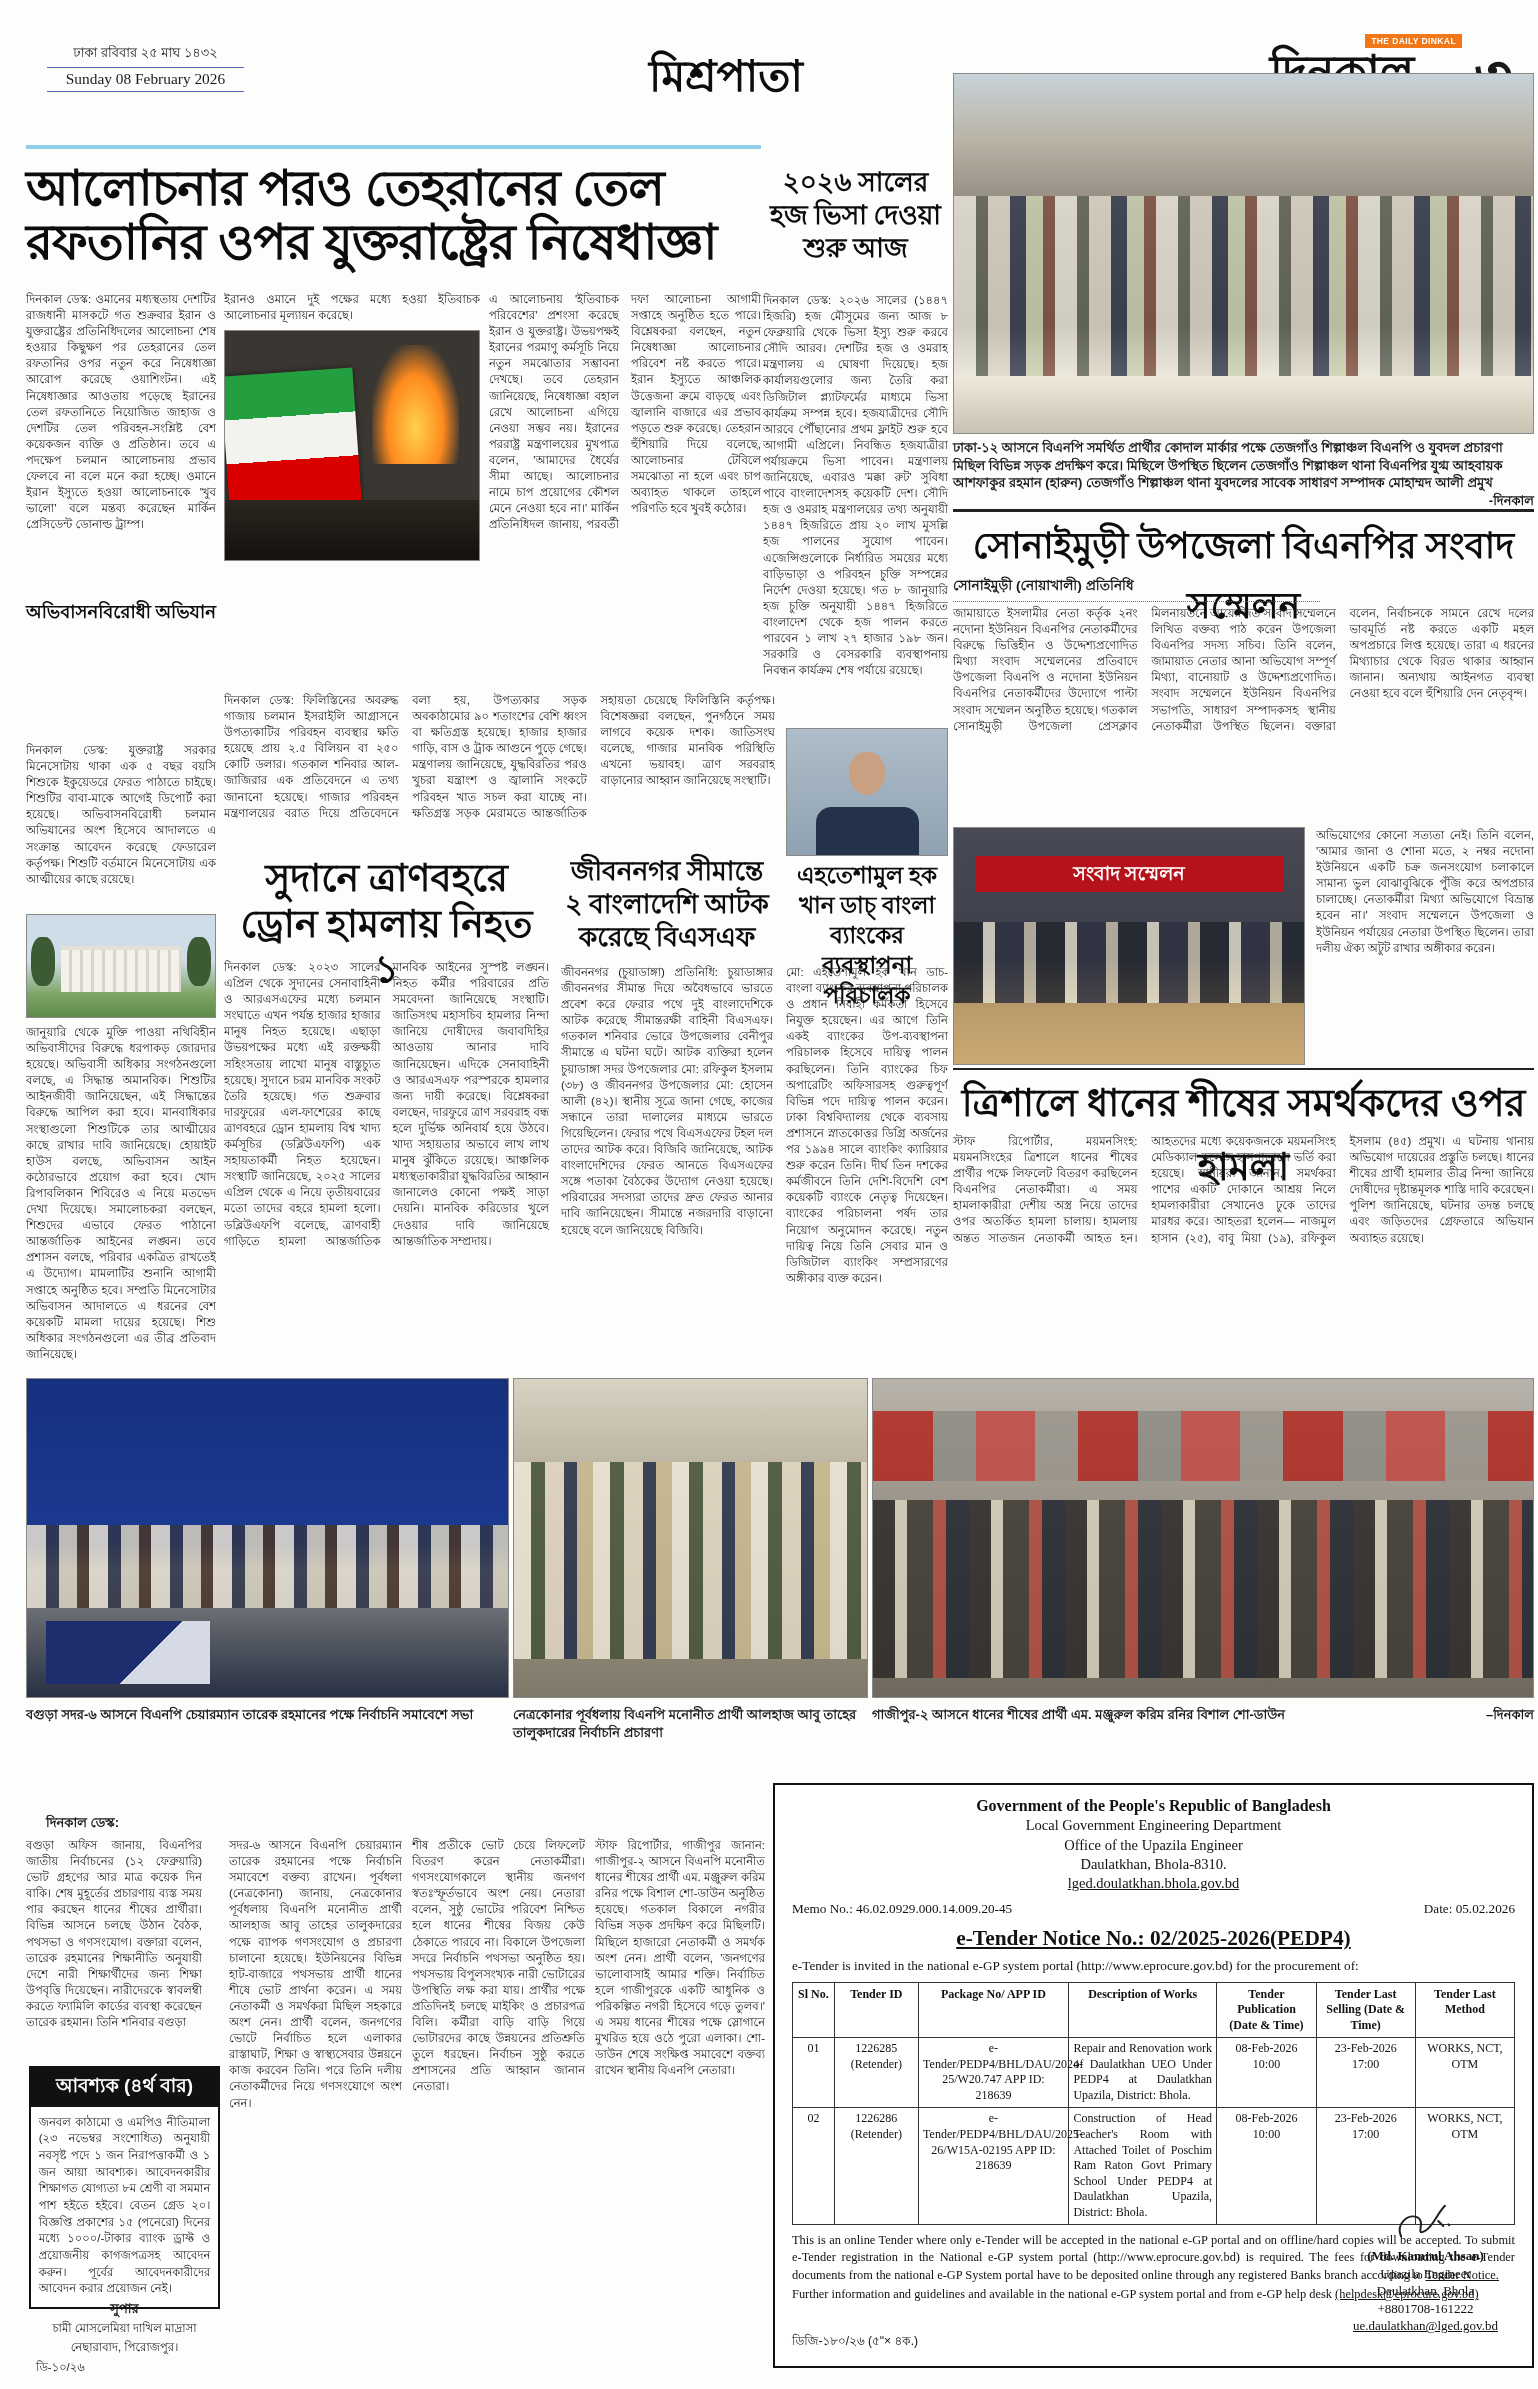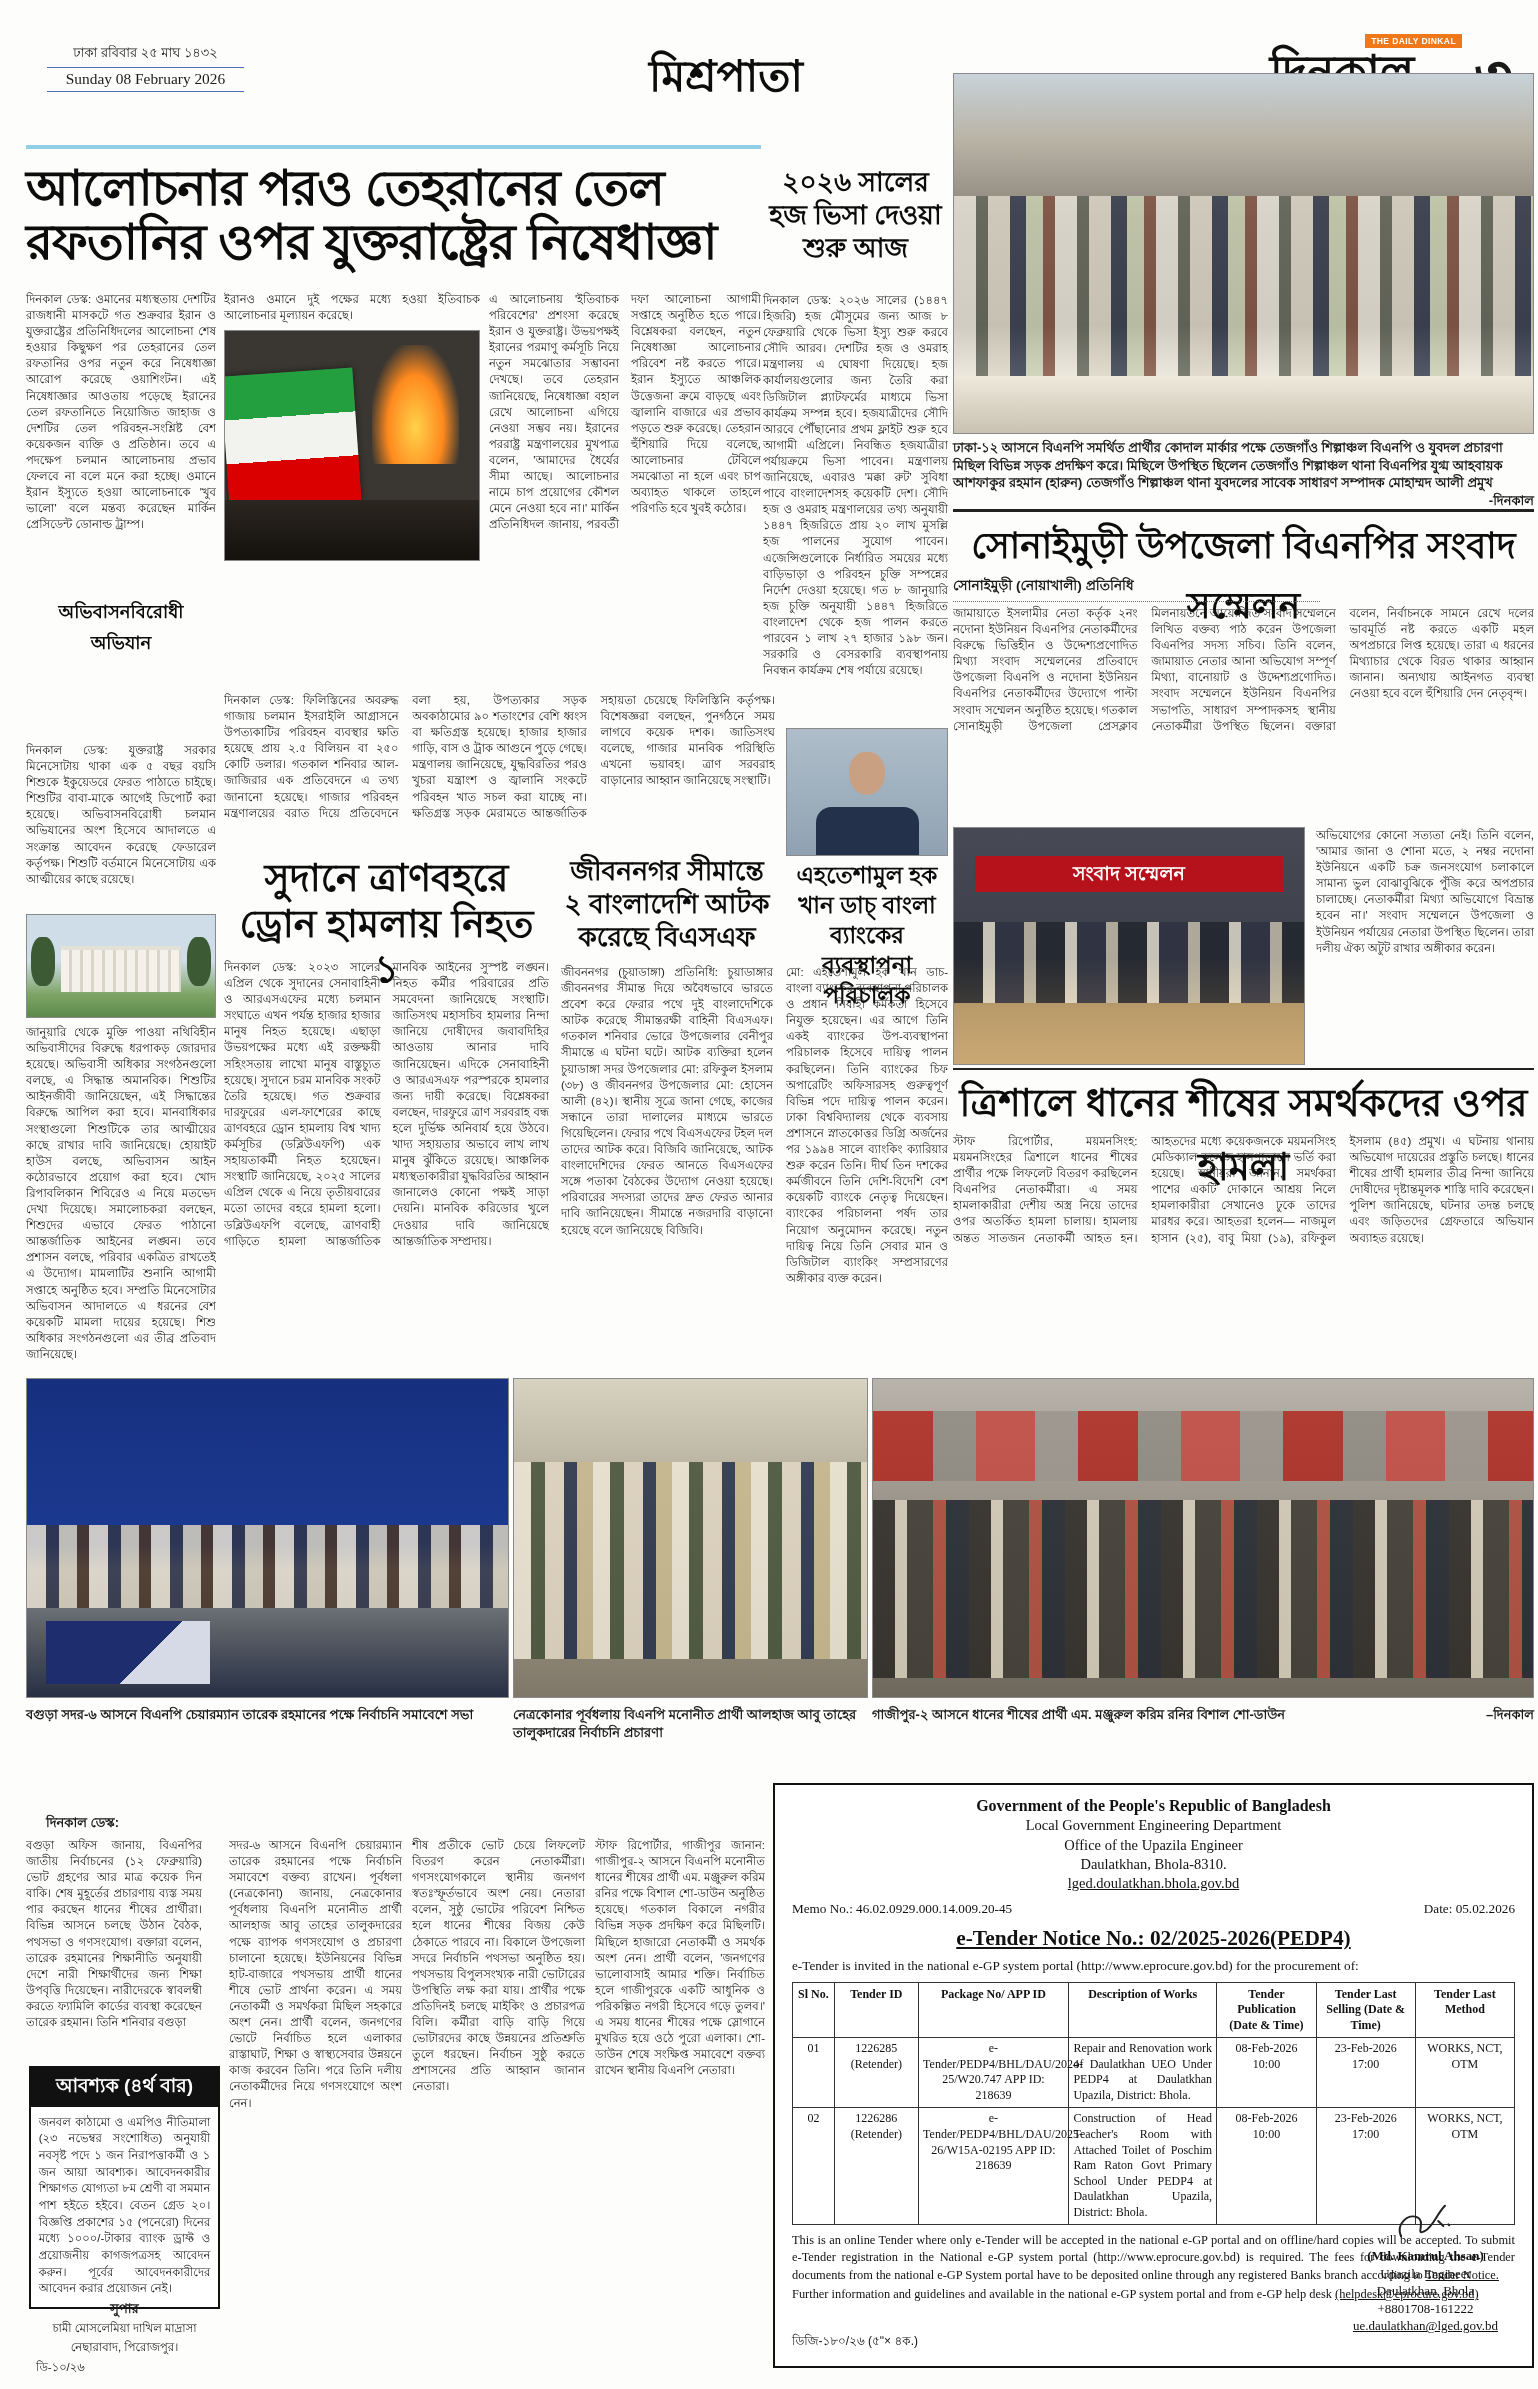--- a/index.html
+++ b/index.html
@@ -1,21 +1,21 @@
 <!DOCTYPE html>
 <html style="font-size:13.7px"><head>
 <meta charset="utf-8">
 <style>
   html,body{margin:0;padding:0;background:#e8e8e4;}
   .page{position:relative;width:1538px;height:2389px;background:#fdfdfb;margin:0 auto;
         font-family:"Liberation Sans","DejaVu Sans",sans-serif;color:#1a1a1a;overflow:hidden;}
   .abs{position:absolute;}
   .b{font-size:11.5px;line-height:1.4;text-align:justify;overflow:hidden;}
   .hl{font-weight:800;color:#0c0c0c;}
-  .ctr{text-align:center;}
+  .ctr{text-align:center;font-family:Liberation Serif, serif;}
   .photo{overflow:hidden;border:0.9px solid #8a8a8a;box-sizing:border-box;}
   .cap{font-size:13px;font-weight:700;line-height:1.35;}
   .rule-cyan{background:#8fd0e6;height:4.3px;}
   .rule-dark{background:#222;height:2.6px;}
   .col2{column-count:2;column-gap:12px;}
   .col3{column-count:3;column-gap:13.7px;}
   
   .datebox{width:197px;text-align:center;}
   .datebox .bn{font-size:13px;padding-bottom:2.6px;}
   .datebox .en{font-family:"Liberation Serif",serif;font-size:15.4px;

